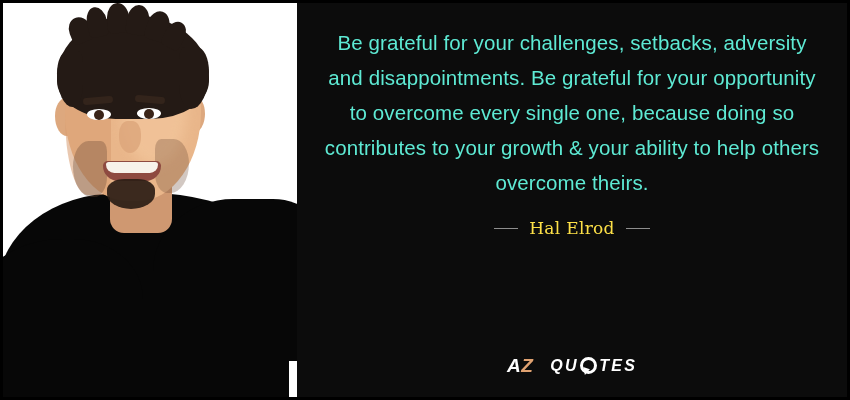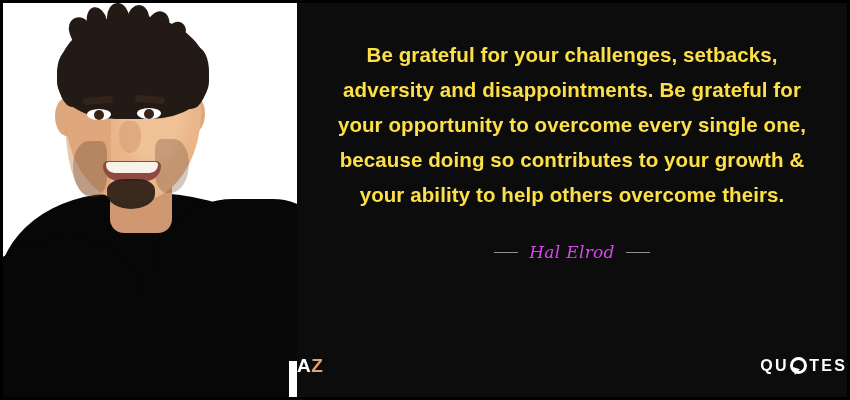--- a/index.html
+++ b/index.html
@@ -264,60 +264,60 @@
     flex: 1 1 auto;
     height: 394px;
     background: #0c0c0c;
     display: flex;
     flex-direction: column;
     align-items: center;
     box-sizing: border-box;
     padding: 22px 22px 0 22px;
   }
   .quote-text {
-    color: #fde047;
+    color: #5eead4;
     font-size: 20.5px;
     line-height: 35px;
     text-align: center;
-    font-weight: 700;
+    font-weight: 400;
     letter-spacing: .1px;
     max-width: 516px;
-    margin: 12px;
+    margin: 0;
   }
   .attribution {
     margin-top: 18px;
     display: flex;
     align-items: center;
     justify-content: center;
     gap: 11px;
   }
   .dash {
     display: block;
     width: 24px;
     height: 1px;
     background: #8e8e8e;
   }
   .author-name {
-    color: #d946ef;
+    color: #fde047;
     font-family: "DejaVu Serif", serif;
-    font-style: italic;
     font-size: 17px;
     letter-spacing: .3px;
     white-space: nowrap;
   }
   
   .logo {
     position: absolute;
     left: 0;
     right: 0;
     bottom: 22px;
     display: flex;
     align-items: center;
-    justify-content: space-between;
+    justify-content: center;
     gap: 8px;
+    font-style: italic;
   }
   .logo-az {
     font-size: 19px;
     font-weight: 700;
     letter-spacing: .5px;
     line-height: 1;
   }
   .logo-a { color: #ffffff; }
   .logo-z { color: #e0a271; }
   .logo-quotes {

